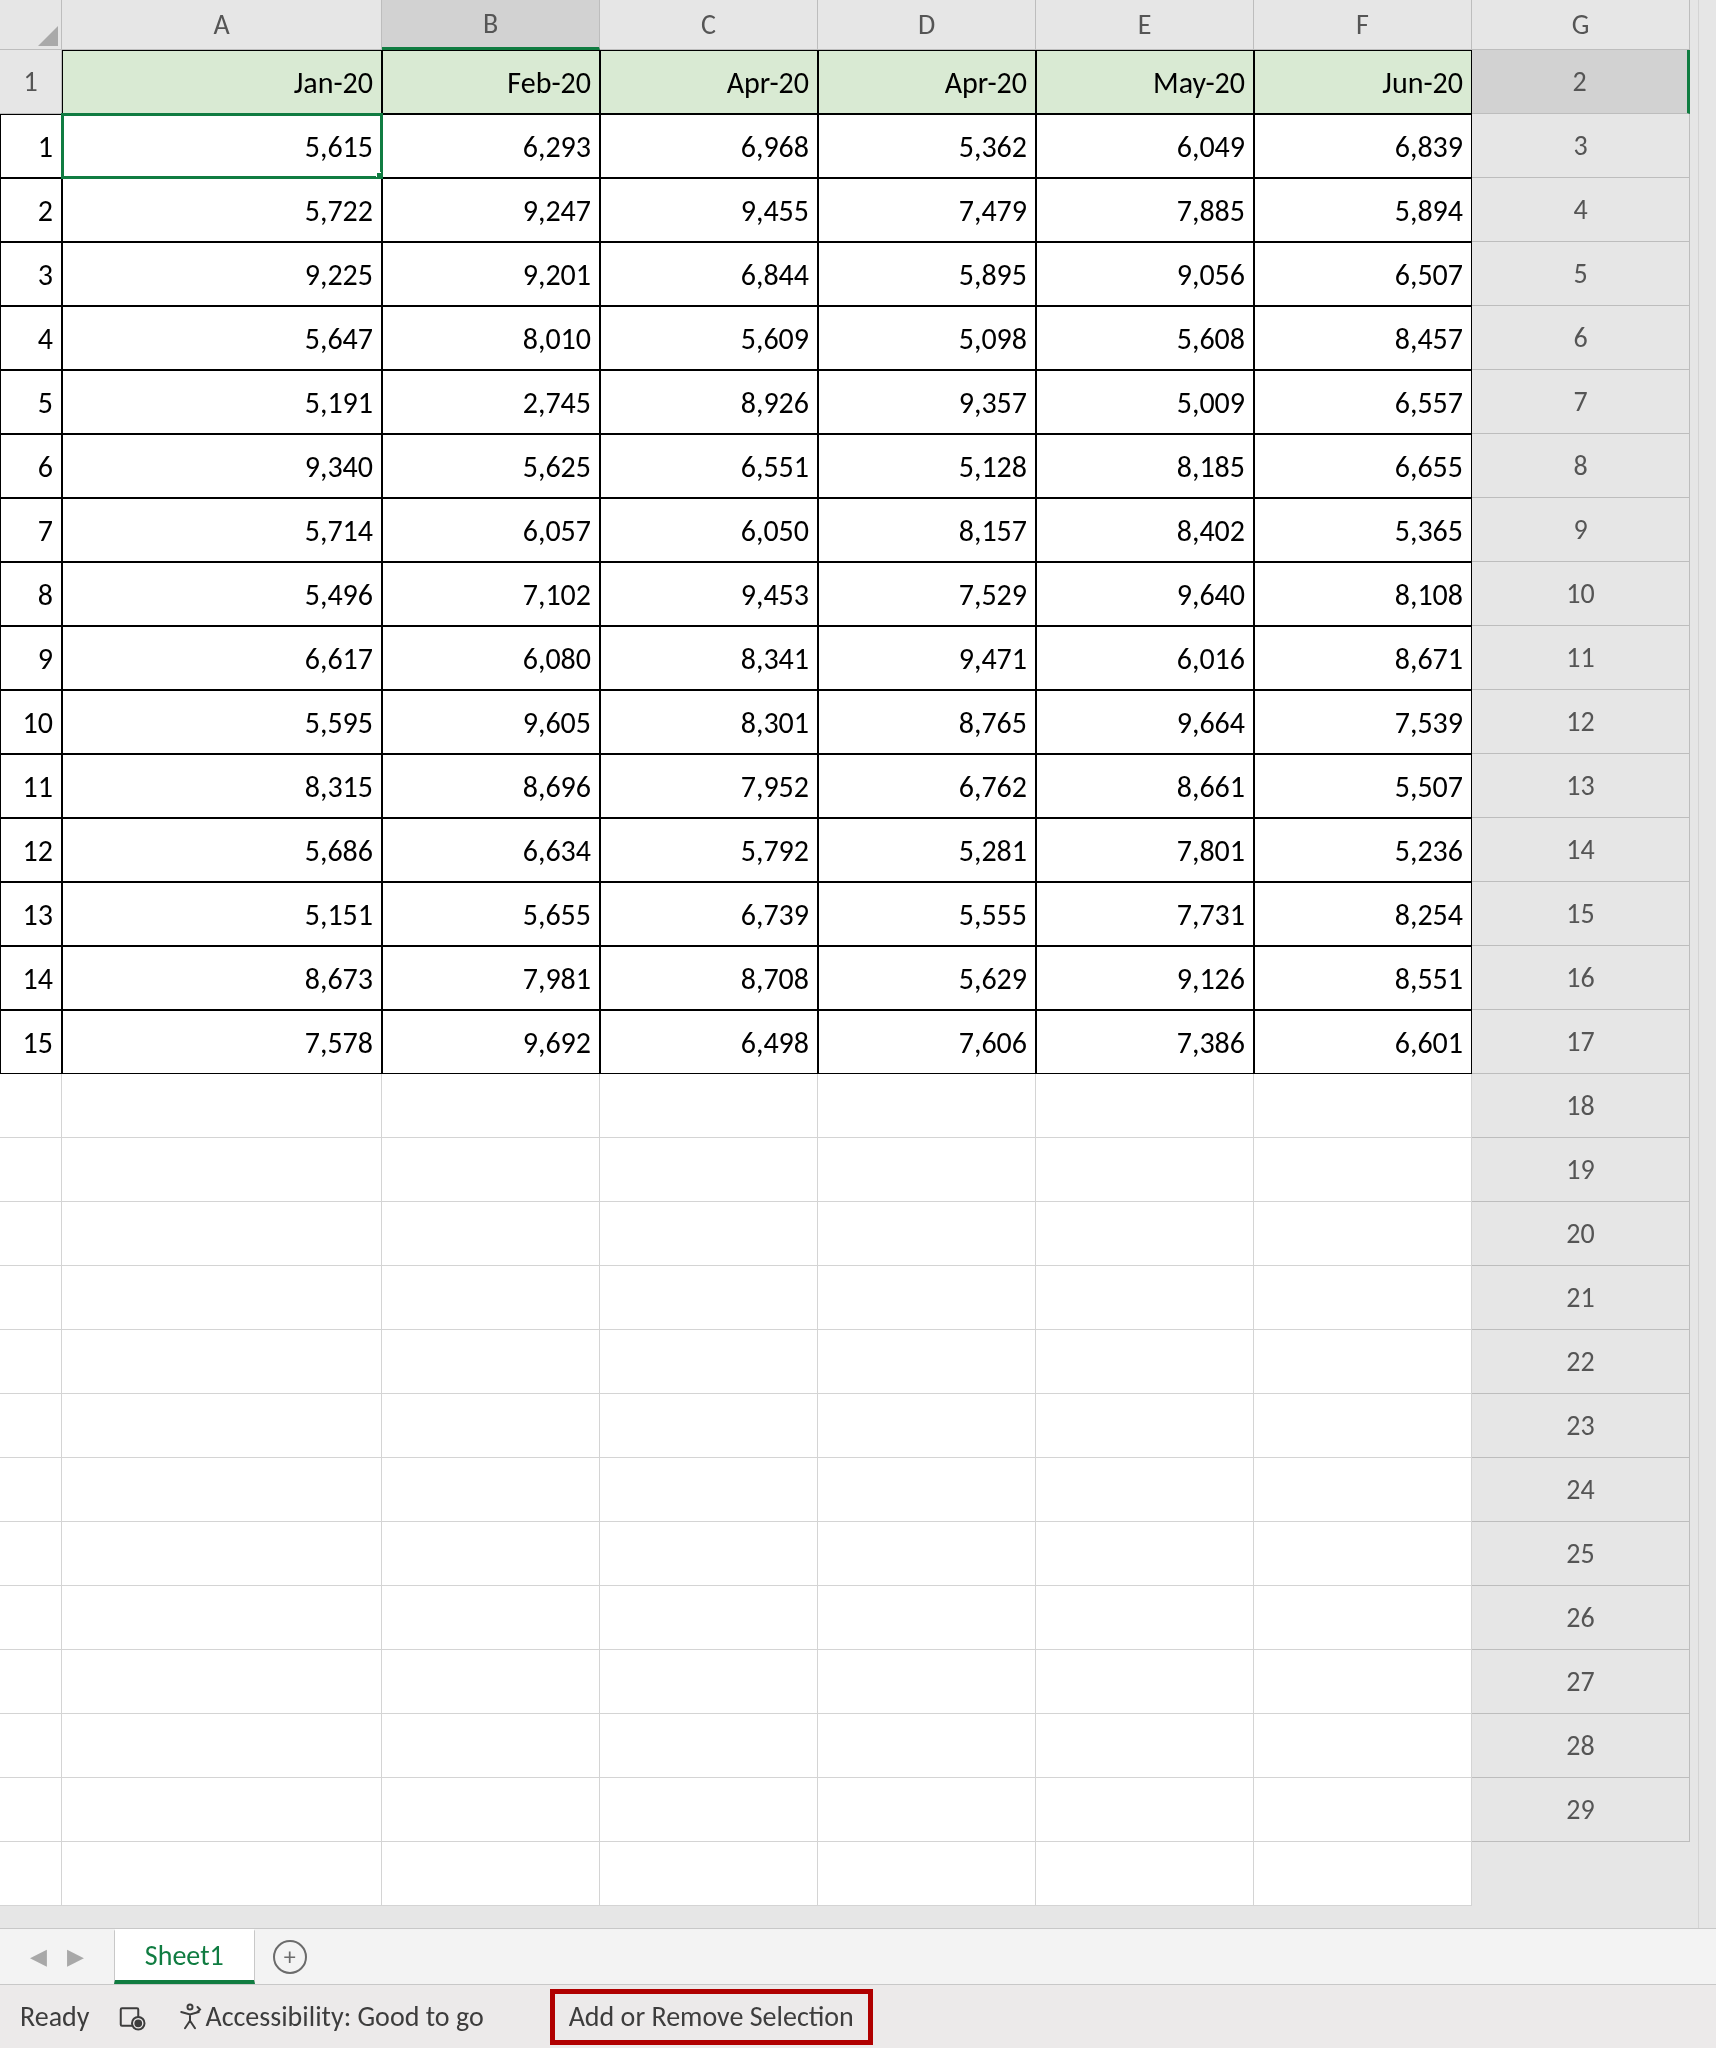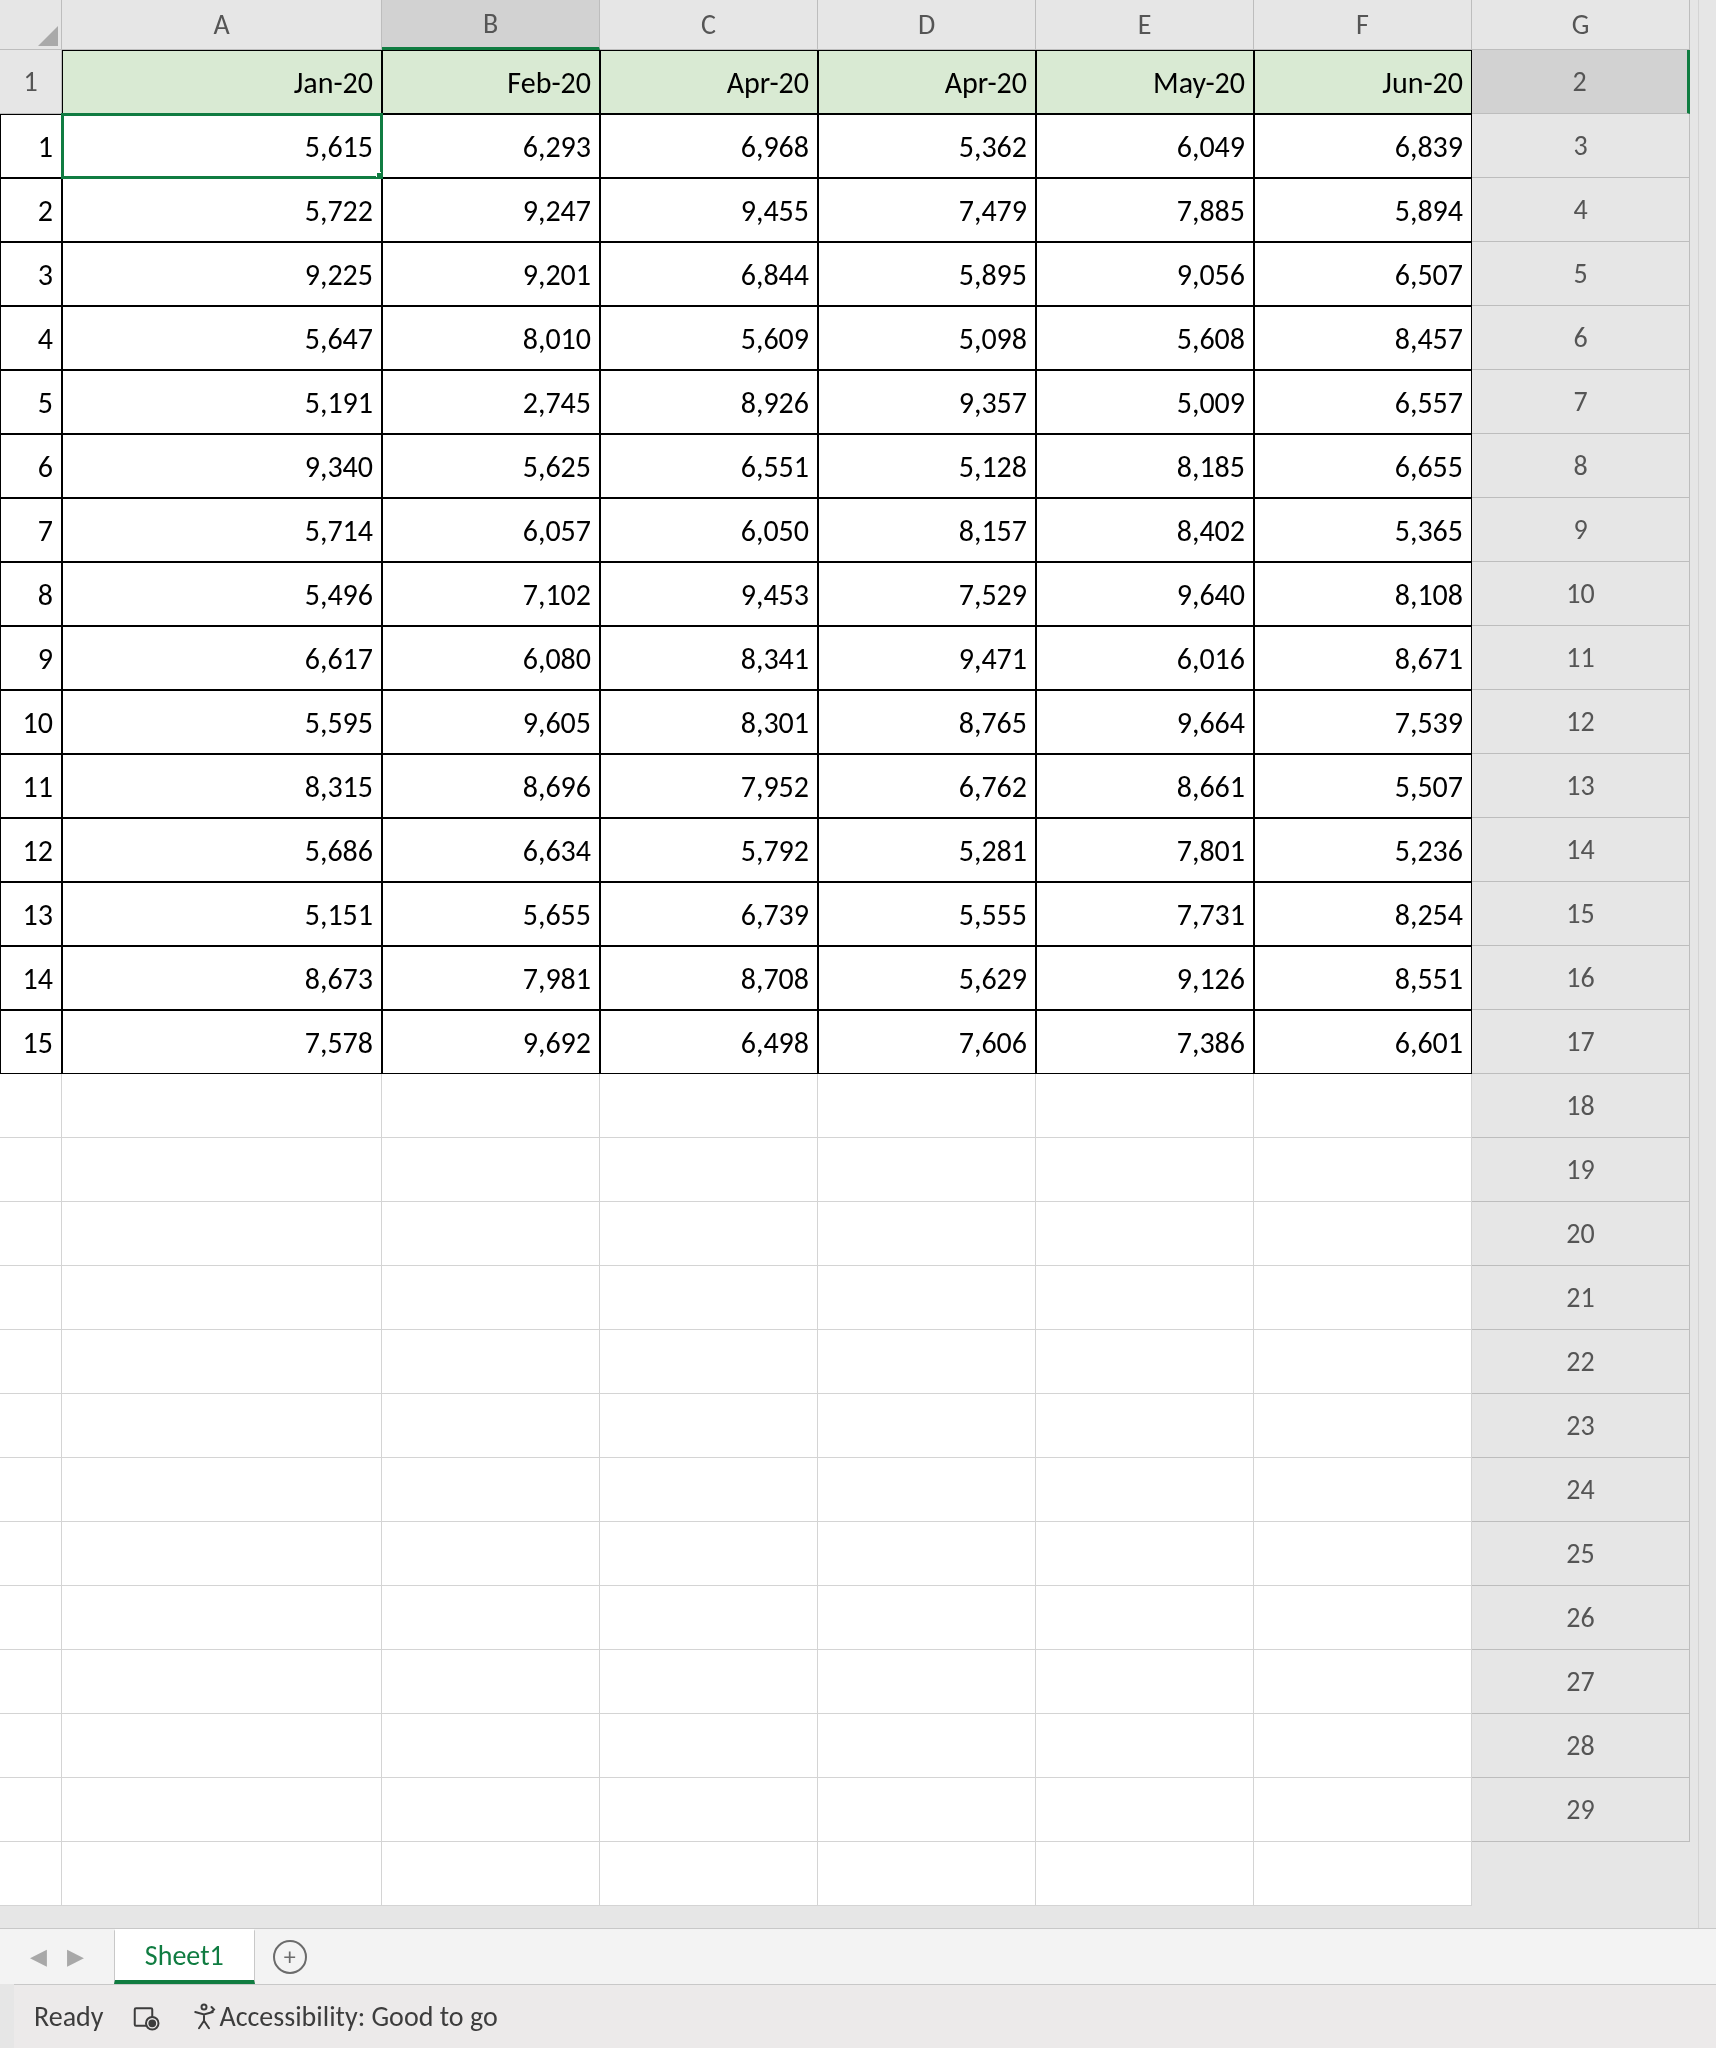--- a/index.html
+++ b/index.html
@@ -122,21 +122,21 @@
   .newsheet .circ {
     width: 34px; height: 34px;
     border: 2px solid #6b6b6b;
     border-radius: 50%;
     display: flex; align-items: center; justify-content: center;
     font-size: 24px; line-height: 1;
   }
   
   .statusbar {
     position: absolute;
-    left: 14px; right: 0; bottom: 0;
+    left: 0; right: 0; bottom: 0;
     height: 64px;
     background: #eceaea;
     border-top: 1px solid #c8c8c8;
     display: flex;
     align-items: center;
     gap: 28px;
     padding: 0 20px;
     color: #3d3d3d;
     font-size: 28px;
   }
@@ -438,14 +438,17 @@
       <span class="acc-icon">
         <svg width="30" height="30" viewBox="0 0 24 24" fill="none" stroke="#3d3d3d" stroke-width="1.6" stroke-linecap="round">
           <circle cx="12" cy="4" r="2"></circle>
           <path d="M5 8l7 2 7-2M12 10v5m0 0l-4 6m4-6l4 6"></path>
           <path d="M18 4l2 2-2 2"></path>
         </svg>
       </span>
       <span>Accessibility: Good to go</span>
     </span>
     <span class="sep"></span>
+    <span class="highlight-box">
+      <span>Add or Remove Selection</span>
+    </span>
   </div>
 </div>
 
 </body></html>

